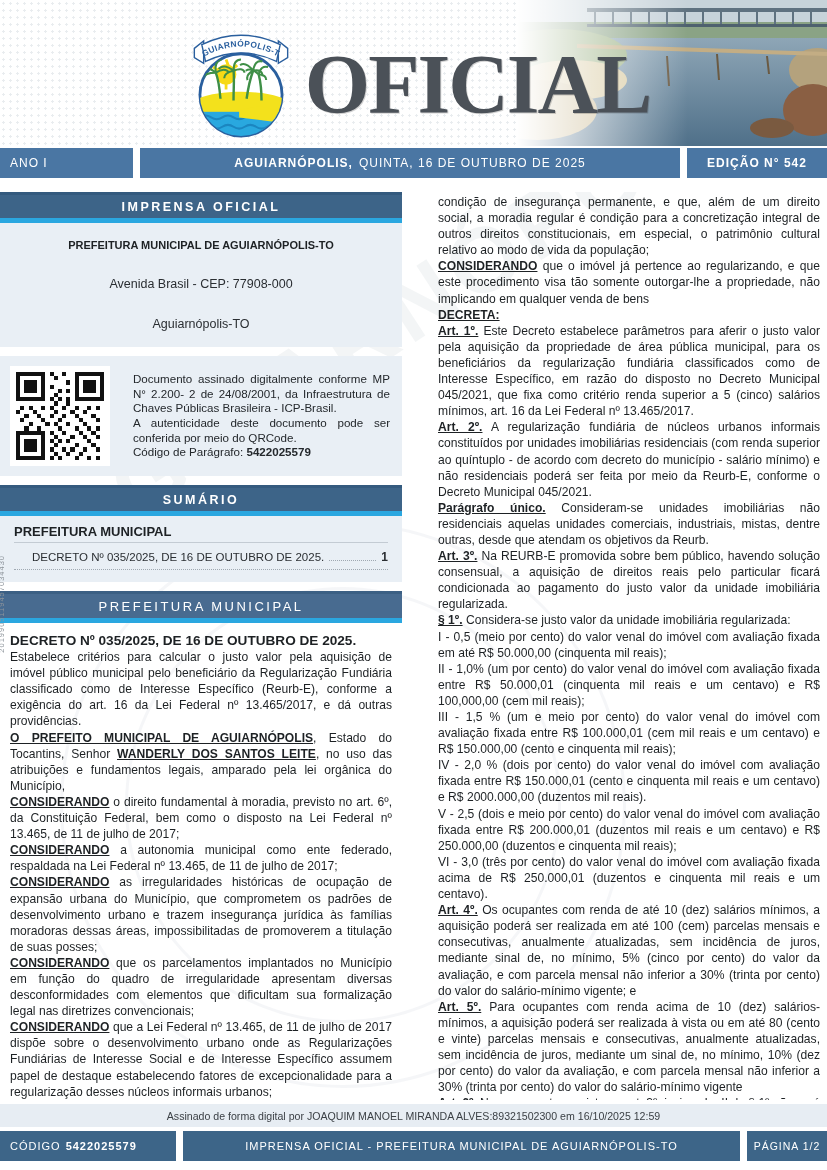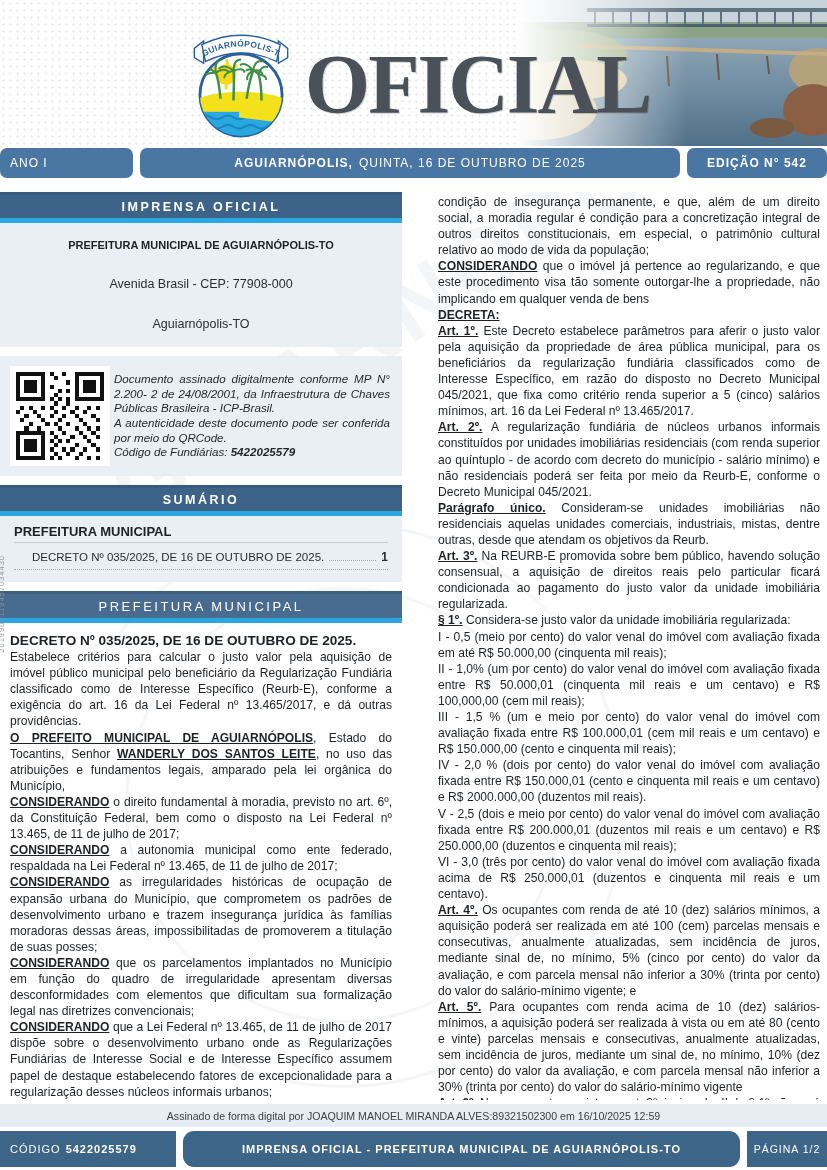--- a/index.html
+++ b/index.html
@@ -10,21 +10,21 @@
     background-image:radial-gradient(rgba(175,188,198,.28) 1px,transparent 1.3px);
     background-size:7px 7px;}
   .masthead-photo{position:absolute;top:0;right:0;width:310px;height:146px;z-index:1;}
   .masthead-inner{position:relative;z-index:2;padding-top:22px;text-align:center;}
   .title-row{display:flex;align-items:center;justify-content:center;}
   .gz-title{font-family:"Liberation Serif",serif;font-weight:700;font-size:84px;line-height:84px;
     color:#4b5158;letter-spacing:-2px;text-shadow:1px 1px 0 rgba(0,0,0,.18);}
   .emblem-wrap{margin:0 8px;transform:translateY(-2px);}
   
   .date-bar{display:flex;margin-top:2px;height:30px;}
-  .date-seg{background:#4a76a3;color:#fff;display:flex;align-items:center;font-size:12px;letter-spacing:1px;border-radius:7px;}
+  .date-seg{background:#4a76a3;color:#fff;display:flex;align-items:center;font-size:12px;letter-spacing:1px;}
   .seg-left{width:133px;padding-left:10px;box-sizing:border-box;}
   .seg-mid{flex:1;justify-content:center;margin:0 7px;}
   .seg-right{width:140px;justify-content:center;font-weight:700;}
   .seg-mid .light{font-weight:700;margin-right:6px;}
   .seg-mid .strong{font-weight:400;}
   
   .content{position:relative;margin-top:14px;height:908px;overflow:hidden;display:flex;}
   .watermark-text{position:absolute;top:300px;left:30px;z-index:0;font-size:92px;font-weight:700;
     color:rgba(84,108,130,.07);transform:rotate(-33deg);transform-origin:left top;white-space:nowrap;
     letter-spacing:6px;pointer-events:none;}
@@ -34,21 +34,21 @@
   .left-col{position:relative;z-index:1;width:402px;flex:none;}
   .right-col{position:relative;z-index:1;flex:1;padding:2px 7px 0 36px;}
   
   .box{background:#e9eff5;margin-bottom:9px;}
   .box-header{background:#3d6488;border-top:3px solid #345a7e;color:#fff;text-align:center;
     font-size:12.5px;font-weight:700;letter-spacing:2.5px;padding:5px 0 4px;}
   .box-stripe{height:5px;background:#2aa7e0;}
   .imprensa-body{padding:14px 12px 16px;text-align:center;}
   .imprensa-org{font-size:11px;font-weight:700;margin:2px 0 0;}
   .imprensa-addr,.imprensa-city{font-size:12.5px;margin-top:26px;color:#2a2e32;}
-  .qr-box{display:flex;align-items:center;padding:10px 12px 10px 10px;gap:4px;font-style:italic;}
+  .qr-box{display:flex;align-items:center;padding:10px 12px 10px 10px;gap:23px;}
   .qr-tile{background:#fff;width:100px;height:100px;flex:none;display:flex;align-items:center;justify-content:center;}
   .qr-text{font-size:11.6px;line-height:14.6px;text-align:justify;color:#24282c;}
   .sumario-body{padding:8px 14px 12px;}
   .sumario-section{font-size:13px;font-weight:700;border-bottom:1px solid #c3cbd3;padding-bottom:3px;}
   .sumario-entry{display:flex;align-items:baseline;margin-top:7px;padding-left:18px;
     font-size:11.5px;color:#2a2e32;border-bottom:1px dotted #9fa8b1;padding-bottom:5px;}
   .sumario-leader{flex:1;border-bottom:1px dotted #9fa8b1;margin:0 5px;height:9px;}
   .sumario-page{font-weight:700;font-size:12px;}
   
   .section-bar{background:#486b90;border-top:3px solid #3c6084;color:#fff;text-align:center;
@@ -57,25 +57,25 @@
   .article{padding:10px 10px 0 10px;font-size:12.1px;line-height:16.1px;}
   .right-col .article{padding:0;}
   .article p{margin:0;text-align:justify;}
   .article b{font-weight:700;text-decoration:underline;}
   .article-title{font-size:13.6px;font-weight:700;margin:0 0 2px;}
   .vertical-code{position:absolute;left:-3px;top:363px;z-index:2;font-size:7.5px;color:#8d949b;
     writing-mode:vertical-rl;transform:rotate(180deg);letter-spacing:1px;}
   
   .signature-bar{margin-top:4px;height:23px;background:#e7edf3;display:flex;align-items:center;
     justify-content:center;font-size:10.6px;color:#3c4146;}
-  .footer{display:flex;margin-top:4px;height:36px;}
+  .footer{display:flex;margin-top:4px;height:30px;}
   .foot-seg{background:#3d6588;color:#fff;display:flex;align-items:center;font-size:11px;letter-spacing:1px;}
   .foot-left{width:176px;padding-left:10px;box-sizing:border-box;}
   .foot-left b{margin-left:5px;font-weight:700;}
-  .foot-mid{flex:1;justify-content:center;margin:0 7px;font-weight:700;border-radius:11px;}
+  .foot-mid{flex:1;justify-content:center;margin:0 7px;font-weight:400;}
   .foot-right{width:80px;justify-content:center;font-size:10.5px;}
 </style>
 </head>
 <body>
 
 <div class="page">
 
   <header class="masthead">
     <svg class="masthead-photo" viewBox="0 0 310 146" preserveAspectRatio="none" aria-hidden="true">
       <defs>
@@ -281,21 +281,21 @@
                 <rect x="10" y="20" width="1" height="1"></rect>
                 <rect x="14" y="20" width="1" height="1"></rect>
                 <rect x="17" y="20" width="1" height="1"></rect>
                 <rect x="19" y="20" width="1" height="1"></rect>
             </g>
           </svg>
         </div>
         <div class="qr-text">
           <div>Documento assinado digitalmente conforme MP N° 2.200- 2 de 24/08/2001, da Infraestrutura de Chaves Públicas Brasileira - ICP-Brasil.</div>
           <div>A autenticidade deste documento pode ser conferida por meio do QRCode.</div>
-          <div><span>Código de Fundiárias: </span><b>5422025579</b></div>
+          <div><span>Código de Parágrafo: </span><b>5422025579</b></div>
         </div>
       </div>
 
       <div class="box">
         <div class="box-header">SUMÁRIO</div>
         <div class="box-stripe"></div>
         <div class="sumario-body">
           <div class="sumario-section">PREFEITURA MUNICIPAL</div>
           <div class="sumario-entry">
             <span>DECRETO Nº 035/2025, DE 16 DE OUTUBRO DE 2025.</span>

